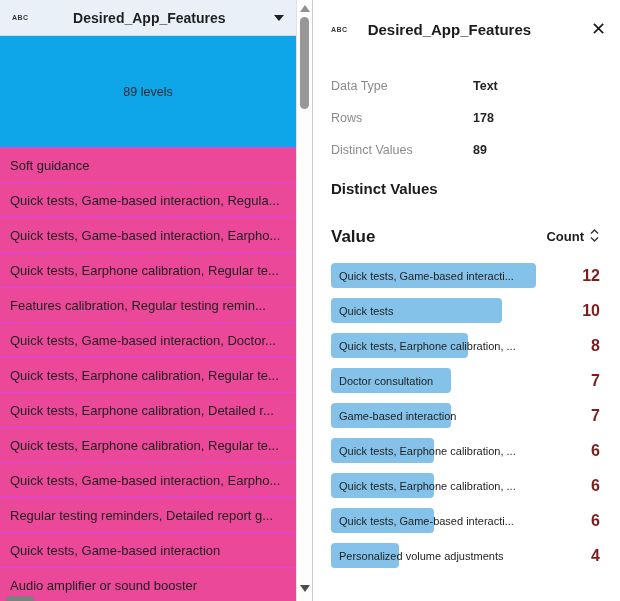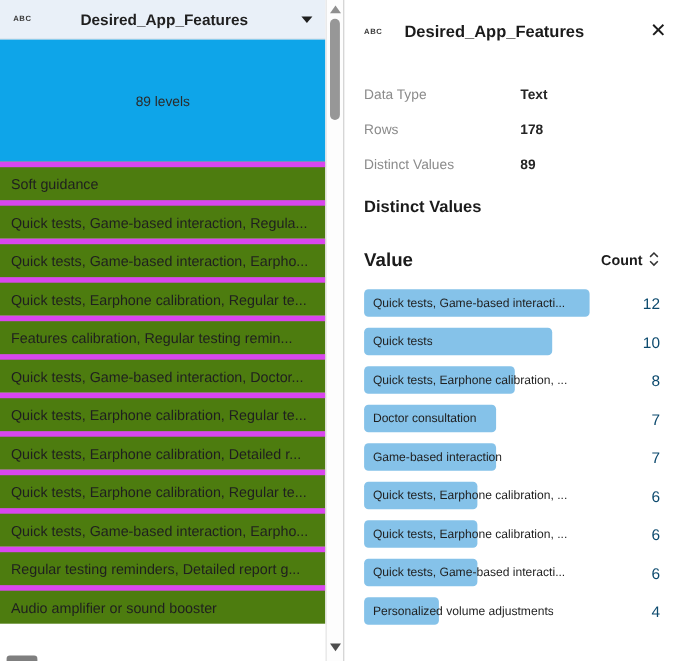--- a/index.html
+++ b/index.html
@@ -26,21 +26,21 @@
     flex:0 0 auto; width:0; height:0; margin-left:4px;
     border-left:5px solid transparent; border-right:5px solid transparent;
     border-top:6px solid #1f1f1f;
   }
   .summary-area {
     height:111px; display:flex; align-items:center; justify-content:center;
     font-size:12.5px; color:#2b2b2b; background:#0ea5e9;
   }
   .value-list { }
   .list-row {
-    height:35px; border-top:5px solid #d946ef; background:#4d7c0f;
+    height:35px; border-top:1px solid #d946ef; background:#ec4899;
     display:flex; align-items:center; padding:0 6px 0 10px;
     font-size:13px; color:#1f1f1f; white-space:nowrap; overflow:hidden; cursor:default;
   }
   
   .vscroll {
     position:absolute; left:296px; top:0; width:16px; height:601px;
     background:#fdfdfd; border-left:1px solid #e2e2e2;
   }
   .vscroll .arrow-up {
     position:absolute; top:5px; left:3px; width:0; height:0;
@@ -84,21 +84,21 @@
   .tbl-rows { margin-top:11px; }
   .tbl-row { position:relative; height:35px; display:flex; align-items:center; padding:0 20px 0 18px; }
   .bar {
     position:absolute; left:18px; top:5px; height:25px; border-radius:4px;
     background:#85c2e9;
   }
   .cell-value {
     position:relative; z-index:1; padding-left:8px; font-size:11px; color:#1f1f1f;
     white-space:nowrap; overflow:hidden;
   }
-  .cell-count { position:relative; z-index:1; margin-left:auto; font-size:14px; color:#0c4a6e; }
+  .cell-count { position:relative; z-index:1; margin-left:auto; font-size:16px; color:#7f1d1d;font-weight:bold; }
 </style>
 </head>
 <body>
 
 <div class="app">
 
   <div class="left-panel">
     <div class="col-header">
       <span class="abc-icon">ABC</span>
       <span class="col-title">Desired_App_Features</span>
@@ -146,20 +146,23 @@
         </div>
 
         <div class="list-row">
           <span>Quick tests, Game-based interaction, Earpho...</span>
         </div>
 
         <div class="list-row">
           <span>Regular testing reminders, Detailed report g...</span>
         </div>
 
+        <div class="list-row">
+          <span>Quick tests, Game-based interaction</span>
+        </div>
 
         <div class="list-row">
           <span>Audio amplifier or sound booster</span>
         </div>
 
     </div>
     <div class="hscroll-thumb"></div>
   </div>
 
   <div class="vscroll">

